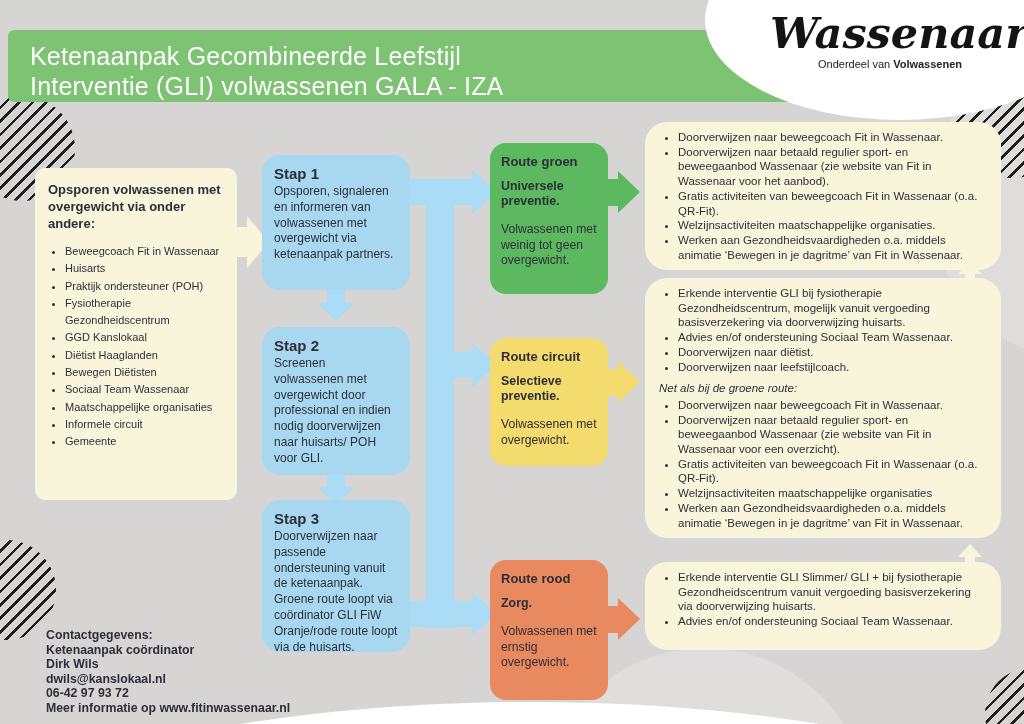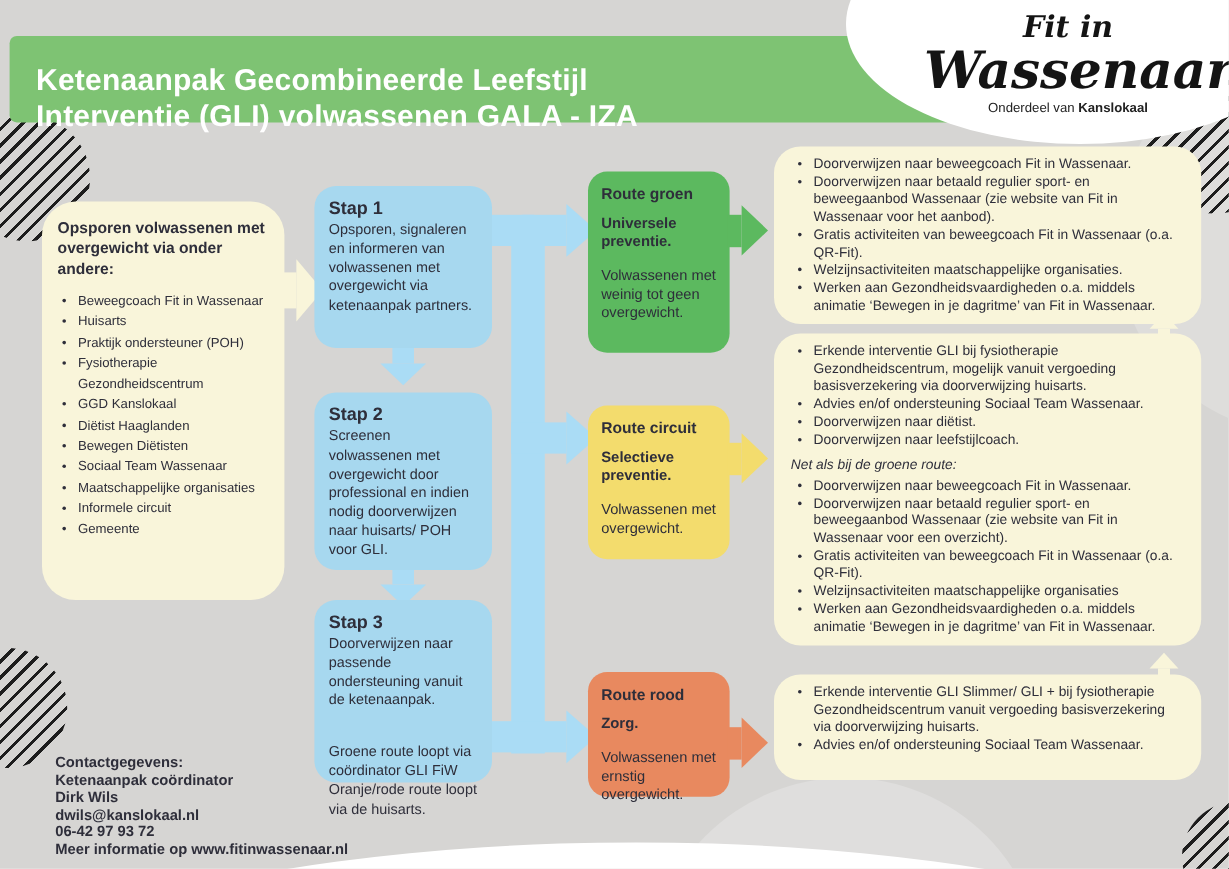--- a/index.html
+++ b/index.html
@@ -16,45 +16,45 @@
     position:absolute; border-radius:50%;
     background:repeating-linear-gradient(135deg,#1d1d1d 0 2.6px,transparent 2.6px 9.5px);
   }
 
   
   .banner {
     position:absolute; left:8px; top:30px; width:1008px; height:72px;
     background:#7ec373; border-radius:6px;
   }
   .banner .title {
-    position:absolute; left:22px; top:22px;
-    color:#ffffff; font-weight:bold; font-size:25px; line-height:30px; letter-spacing:.2px;
+    position:absolute; left:22px; top:11px;
+    color:#ffffff; font-weight:normal; font-size:25px; line-height:30px; letter-spacing:.2px;
   }
   .banner .title span { display:block; }
 
   
   .logo-ellipse { position:absolute; left:705px; top:-80px; width:390px; height:200px; background:#ffffff; border-radius:50%; }
   .logo { position:absolute; left:770px; top:10px; width:240px; text-align:center; color:#141414; }
   .logo .l1 { font-family:"DejaVu Serif", serif; font-style:italic; font-weight:bold; font-size:25px; line-height:26px; }
   .logo .l2 { font-family:"DejaVu Serif", serif; font-style:italic; font-weight:bold; font-size:43px; line-height:34px; margin-top:6px;text-align:right; }
   .logo .tag { font-size:11px; margin-top:8px; color:#222; }
   .logo .tag .brand { font-weight:bold; margin-left:3px; }
 
   
-  .cream { background:#f9f5da; border-radius:28px; }
+  .cream { background:#f9f5da; border-radius:10px; }
   .blue-box { background:#a7d8ef; border-radius:18px; }
 
   .left-panel { left:35px; top:168px; width:202px; height:332px; padding:13px 13px; box-sizing:border-box; }
   .left-panel h3 { margin:0; font-size:13px; line-height:17px; font-weight:bold; }
   .left-panel ul { margin:11px 0 0 0; padding-left:17px; font-size:11px; line-height:17.3px; }
 
   .step { width:148px; padding:10px 12px; box-sizing:border-box; }
   .step h3 { margin:0 0 2px 0; font-size:15px; font-weight:bold; }
   .step p { margin:0; font-size:12px; line-height:15.8px; }
-  .step p + p { margin-top:27px; }
+  .step p + p { margin-top:0; }
 
   .route { width:118px; padding:11px 11px; box-sizing:border-box; border-radius:16px; }
   .route h3 { margin:0; font-size:13px; font-weight:bold; }
   .route .sub { margin:10px 0 0 0; font-size:12.4px; font-weight:bold; line-height:15px; }
   .route .desc { margin:13px 0 0 0; font-size:12.2px; line-height:15.5px; }
   .route-green  { background:#5cb95f; }
   .route-yellow { background:#f3dc6d; }
   .route-orange { background:#e8895f; }
 
   .outcome { width:356px; padding:8px 14px; box-sizing:border-box; border-radius:22px; }
@@ -92,23 +92,22 @@
 
   <div class="banner">
     <div class="title">
       <span>Ketenaanpak Gecombineerde Leefstijl</span>
       <span>Interventie (GLI) volwassenen GALA - IZA</span>
     </div>
   </div>
 
   <div class="logo-ellipse"></div>
   <div class="logo">
-    <div class="l1">Fit in</div>
     <div class="l2">Wassenaar</div>
-    <div class="tag"><span>Onderdeel van</span><span class="brand">Kanslokaal</span></div>
+    <div class="tag"><span>Onderdeel van</span><span class="brand">Volwassenen</span></div>
   </div>
 
   <div class="trunk" style="left:426px; top:179px; width:28px; height:449px;"></div>
   <div class="shaft" style="left:408px; top:179px; width:64px; height:26px;"></div>
   <div class="tri blue-right" style="left:472px; top:170px;"></div>
   <div class="shaft" style="left:426px; top:352px; width:46px; height:26px;"></div>
   <div class="tri blue-right" style="left:472px; top:343px;"></div>
   <div class="shaft" style="left:408px; top:601px; width:64px; height:26px;"></div>
   <div class="tri blue-right" style="left:472px; top:592px;"></div>
 
@@ -160,21 +159,21 @@
   <div class="tri green-right" style="left:618px; top:171px;"></div>
 
   <div class="abs route route-yellow" style="left:490px; top:338px; height:128px;">
     <h3>Route circuit</h3>
     <p class="sub">Selectieve preventie.</p>
     <p class="desc">Volwassenen met overgewicht.</p>
   </div>
   <div class="shaft" style="left:606px; top:369px; width:12px; height:27px; background:#f3dc6d;"></div>
   <div class="tri yellow-right" style="left:618px; top:361px;"></div>
 
-  <div class="abs route route-orange" style="left:490px; top:560px; height:104px;">
+  <div class="abs route route-orange" style="left:490px; top:560px; height:140px;">
     <h3>Route rood</h3>
     <p class="sub">Zorg.</p>
     <p class="desc">Volwassenen met ernstig overgewicht.</p>
   </div>
   <div class="shaft" style="left:606px; top:606px; width:12px; height:27px; background:#e8895f;"></div>
   <div class="tri orange-right" style="left:618px; top:598px;"></div>
 
   <div class="abs cream outcome" style="left:645px; top:122px; min-height:142px;">
     <ul>
         <li>Doorverwijzen naar beweegcoach Fit in Wassenaar.</li>

